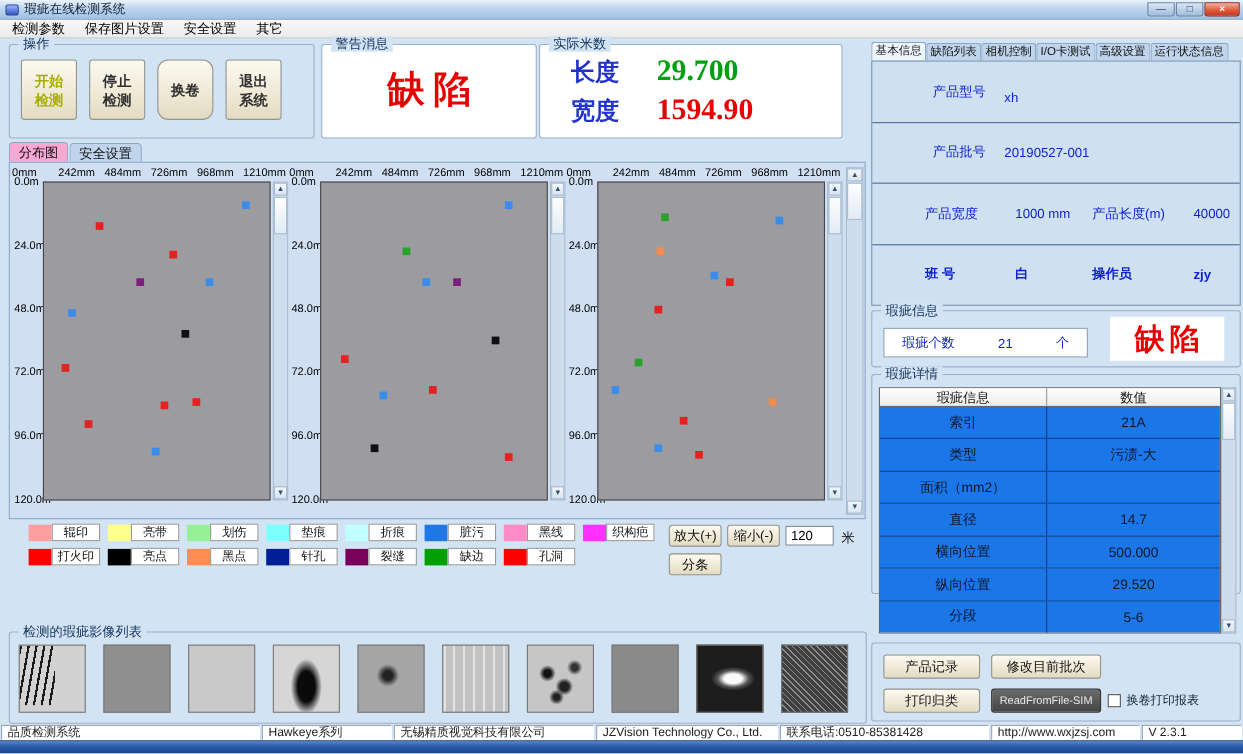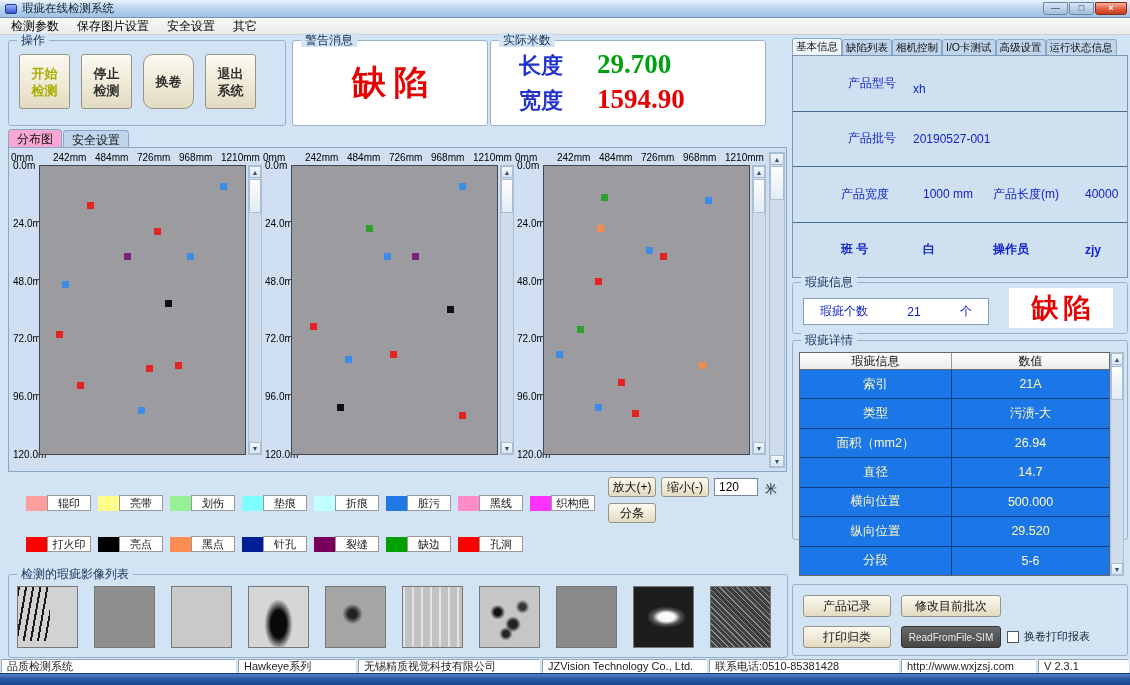--- a/index.html
+++ b/index.html
@@ -56,21 +56,21 @@
   .vscroll{display:flex;flex-direction:column;background:#cfdcec;border:1px solid #a9bdd3;}
   .pscroll{position:absolute;left:237px;top:13px;width:14px;height:290px;}
   #mainscroll{position:absolute;left:760px;top:4px;width:16px;height:316px;}
   .sarrow{height:12px;font-size:7px;text-align:center;line-height:12px;color:#33506e;background:linear-gradient(#f4f8fc,#d8e4f0);border:1px solid #a9bdd3;}
   .sarrow.down{margin-top:auto;}
   .sthumb{height:34px;background:linear-gradient(#fdfefe,#e2ebf5);border:1px solid #a9bdd3;margin-top:1px;}
 
   
   #legend{position:absolute;left:26px;top:476px;display:flex;flex-direction:column;gap:6px;}
   .lrow{display:flex;gap:7px;}
-  .litem{display:flex;align-items:center;margin-top:19px;}
+  .litem{display:flex;align-items:center;}
   .lsw{width:21px;height:15px;display:inline-block;}
   .llab{width:44px;height:16px;background:#fff;border:1px solid #999;font-size:11px;line-height:14px;text-align:center;overflow:hidden;white-space:nowrap;}
 
   
   #zoomin{position:absolute;left:608px;top:477px;width:48px;height:20px;font-size:12px;}
   #zoomout{position:absolute;left:661px;top:477px;width:48px;height:20px;font-size:12px;}
   #meterinput{position:absolute;left:714px;top:478px;width:44px;height:18px;border:1px solid #7a8a9a;background:#fff;font-size:12px;padding-left:4px;font-family:inherit;}
   #meterunit{position:absolute;left:765px;top:481px;font-size:12px;}
   #splitbtn{position:absolute;left:608px;top:503px;width:48px;height:20px;font-size:12px;}
 
@@ -108,21 +108,21 @@
   #alertbox{position:absolute;left:216px;top:5px;width:104px;height:40px;background:#fff;display:flex;align-items:center;justify-content:center;font-size:27px;font-weight:bold;color:#e80000;letter-spacing:5px;padding-left:5px;}
 
   #grp-detail{left:792px;top:340px;width:336px;height:200px;}
   #dtable{position:absolute;left:6px;top:11px;width:311px;height:224px;border:1px solid #666;display:flex;flex-direction:column;background:#fff;}
   #thead{display:flex;height:17px;background:linear-gradient(#fff,#ececec);border-bottom:1px solid #666;}
   .hcell{flex:0 0 152px;text-align:center;font-size:12px;line-height:16px;border-right:1px solid #999;}
   .hcell:last-child{flex:1 1 auto;border-right:none;}
   #tbody{flex:1;display:flex;flex-direction:column;}
   .trow{flex:1;display:flex;background:#1b76e8;border-bottom:1px solid #0a3c82;}
   .trow:last-child{border-bottom:none;}
-  .tc{display:flex;align-items:center;justify-content:center;font-size:12.5px;color:#fef9c3;}
+  .tc{display:flex;align-items:center;justify-content:center;font-size:12.5px;color:#0f172a;}
   .c1{flex:0 0 152px;border-right:1px solid #0a3c82;}
   .c2{flex:1;}
   #dscroll{position:absolute;left:317px;top:11px;width:14px;height:224px;}
 
   #grp-actions{left:792px;top:584px;width:336px;height:72px;}
   #actions{position:absolute;left:10px;top:10px;display:grid;grid-template-columns:88px 100px;gap:9px 10px;}
   .abtn{height:22px;font-size:12px;}
   .abtn.dark{background:linear-gradient(#6a6a6a,#454545);color:#e8e8e8;font-size:10px;border-color:#333;text-align:right;}
   #chkrow{position:absolute;left:214px;top:44px;display:flex;align-items:center;gap:5px;}
   #chkbox{width:12px;height:12px;background:#fff;border:1px solid #555;}
@@ -431,21 +431,20 @@
           <div class="trow">
             <div class="tc c1">索引</div>
             <div class="tc c2">21A</div>
           </div>
           <div class="trow">
             <div class="tc c1">类型</div>
             <div class="tc c2">污渍-大</div>
           </div>
           <div class="trow">
             <div class="tc c1">面积（mm2）</div>
-            <div class="tc c2">26.94</div>
           </div>
           <div class="trow">
             <div class="tc c1">直径</div>
             <div class="tc c2">14.7</div>
           </div>
           <div class="trow">
             <div class="tc c1">横向位置</div>
             <div class="tc c2">500.000</div>
           </div>
           <div class="trow">

